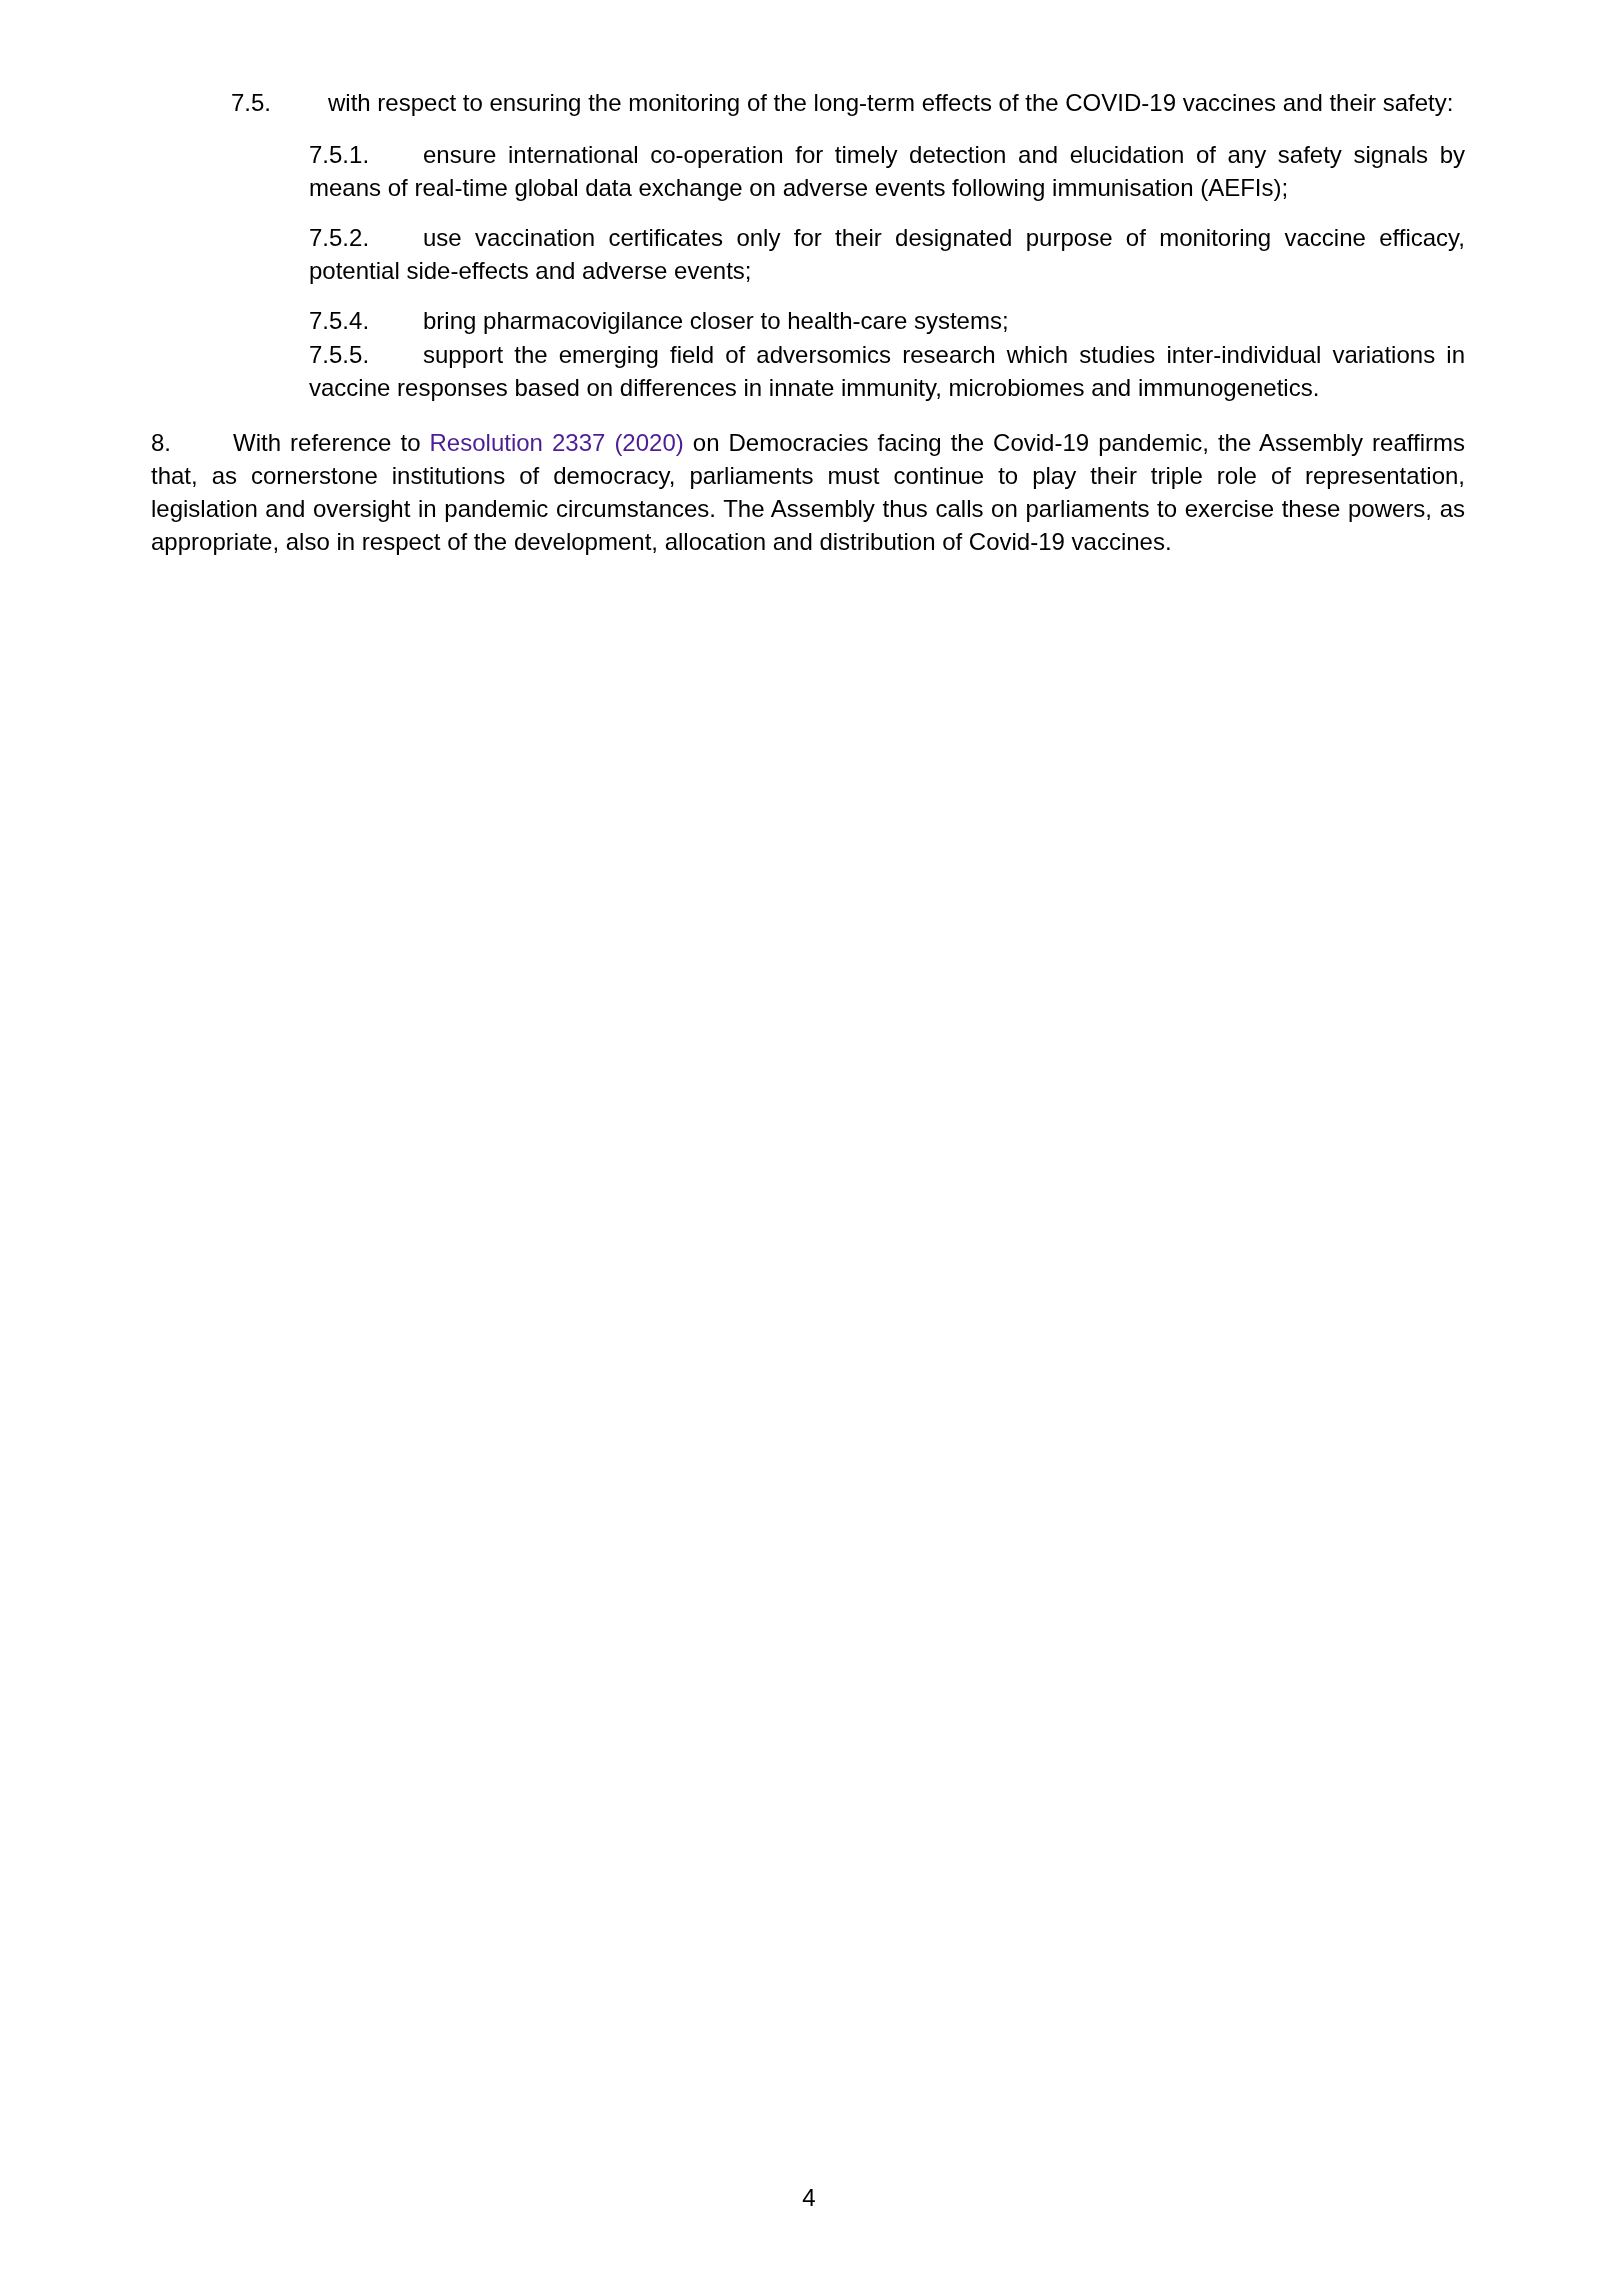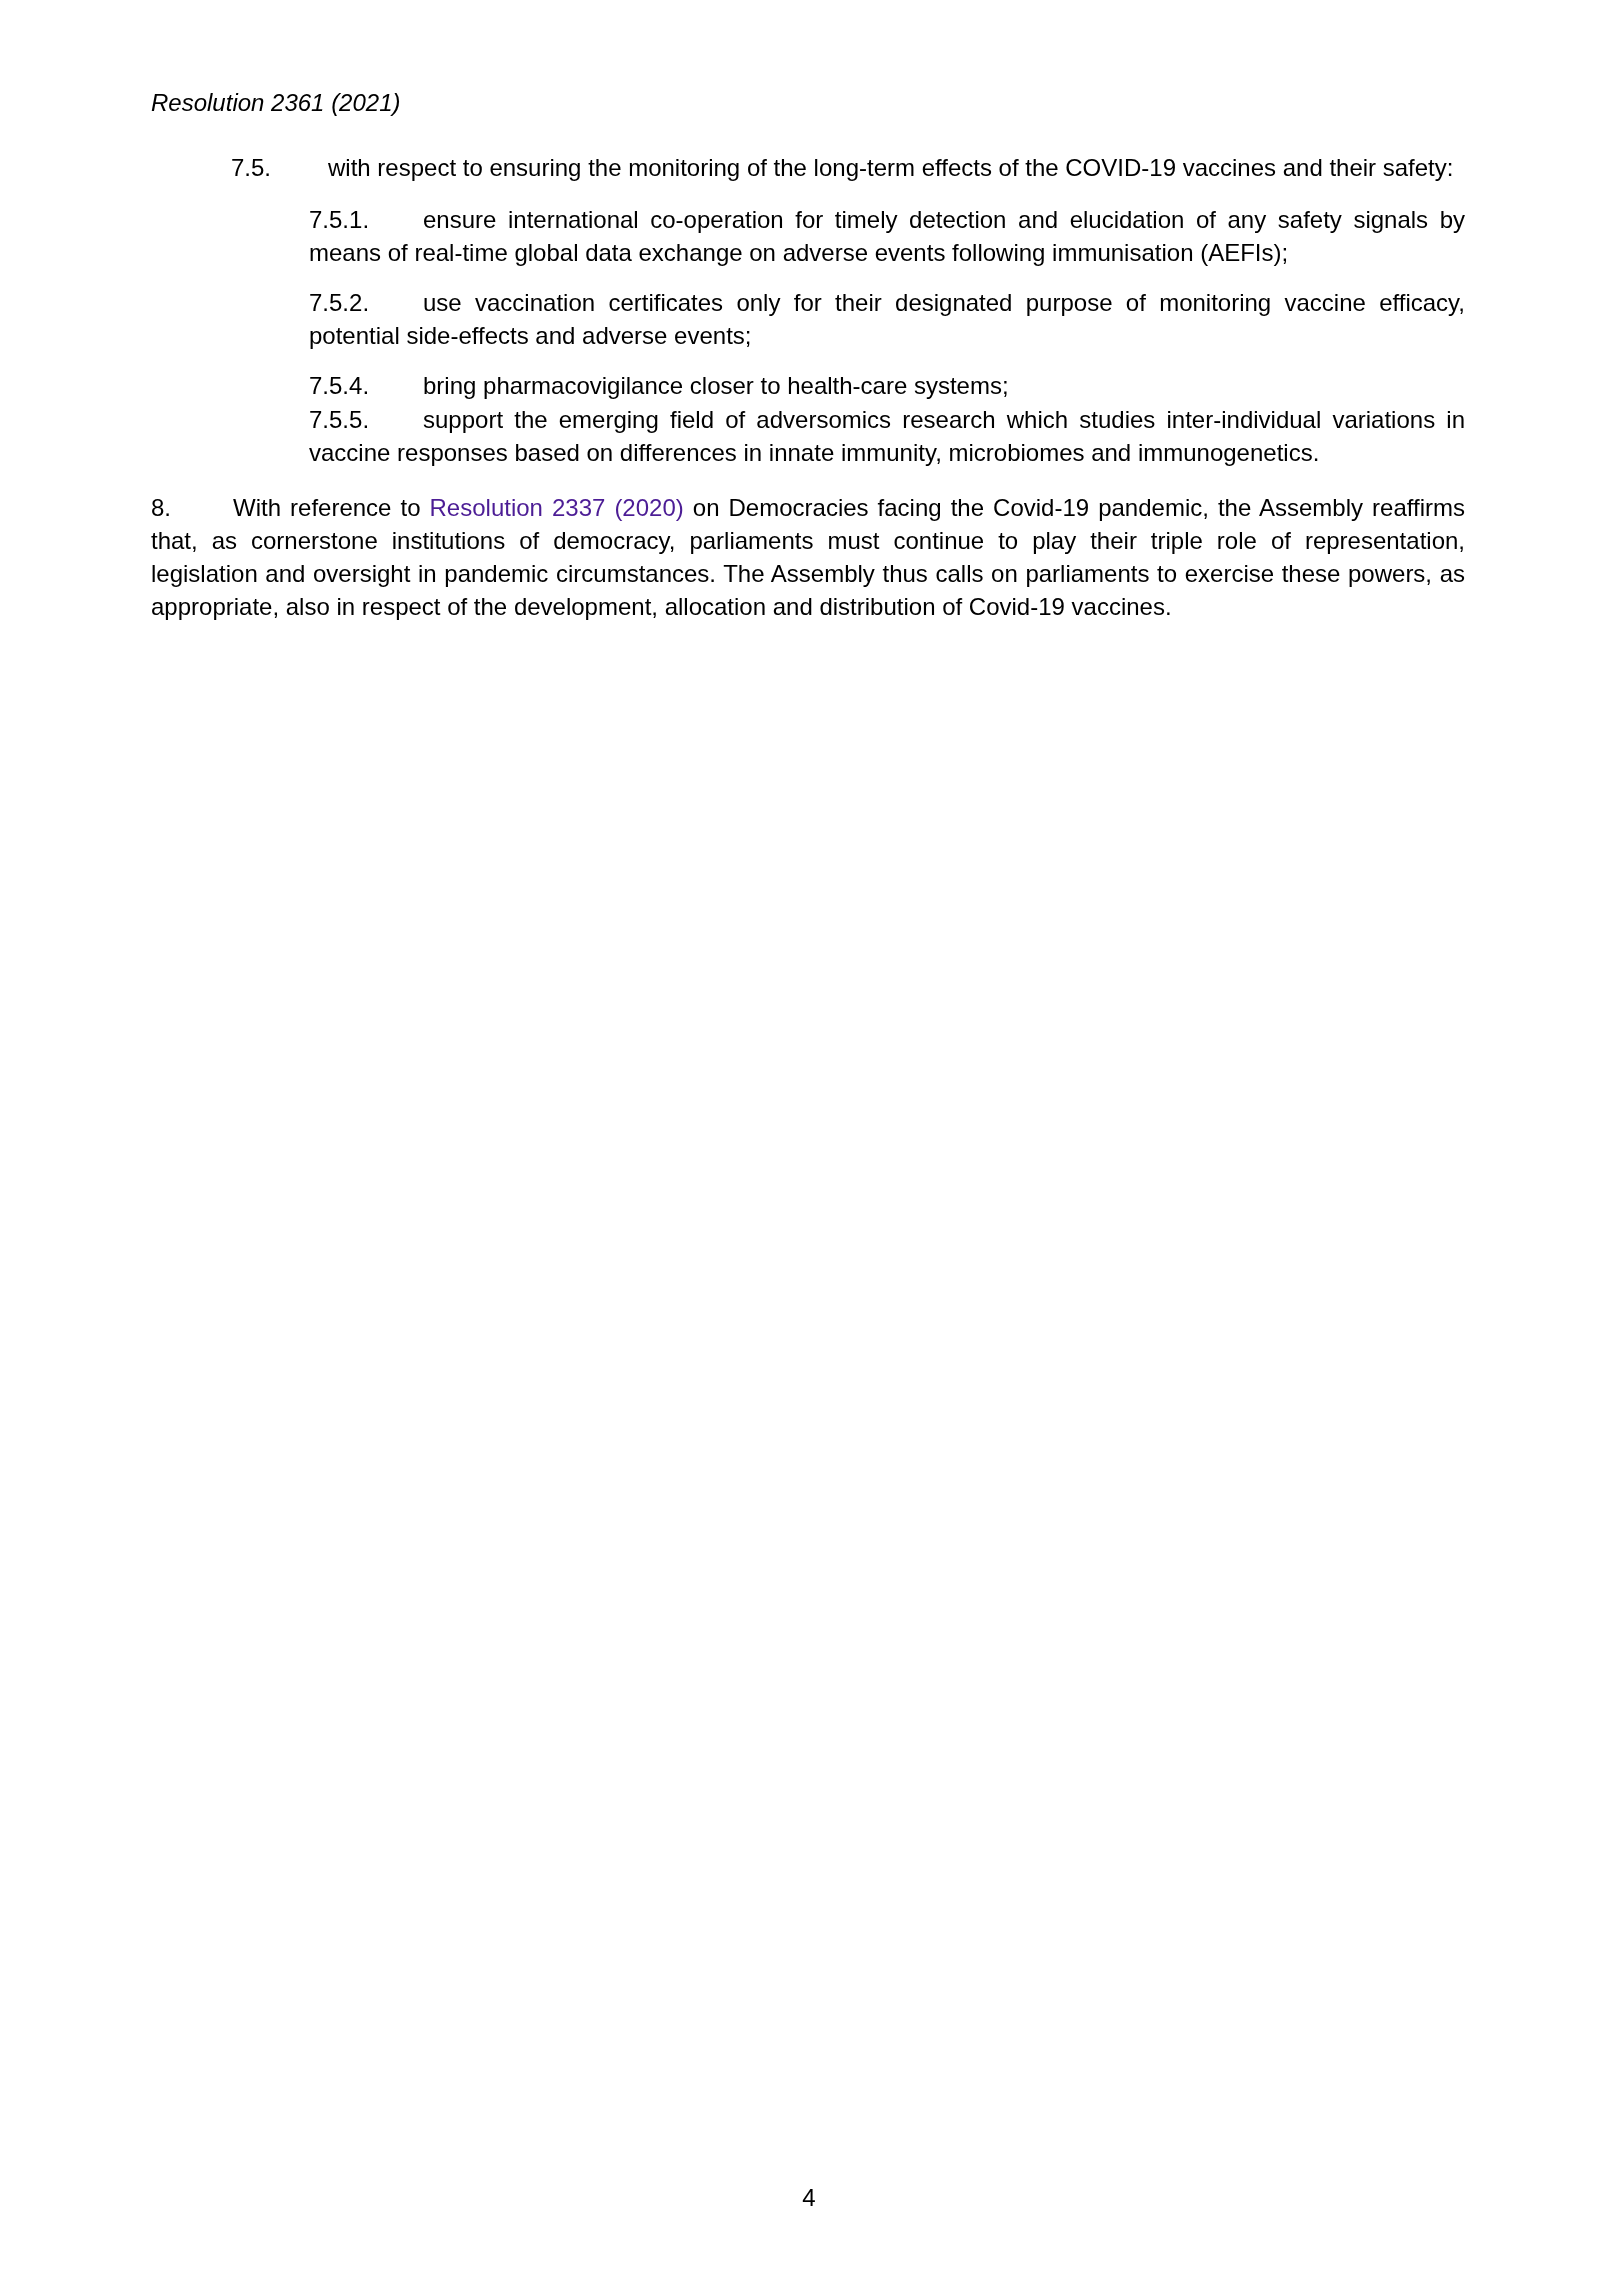--- a/index.html
+++ b/index.html
@@ -59,21 +59,20 @@
     top: 2181px;
     text-align: center;
   }
 </style>
 </head>
 <body>
 
 <div class="page">
   <div class="content">
 
-    <div class="doc-header">Resolution 2361 (2021)</div>
 
     <p class="para level-1 mb-22">
       <span class="num">7.5.</span><span>with respect to ensuring the monitoring of the long-term effects of the COVID-19 vaccines and their safety:</span>
     </p>
 
     <p class="para level-2 mb-20">
       <span class="num">7.5.1.</span><span>ensure international co-operation for timely detection and elucidation of any safety signals by means of real-time global data exchange on adverse events following immunisation (AEFIs);</span>
     </p>
 
     <p class="para level-2 mb-20">

